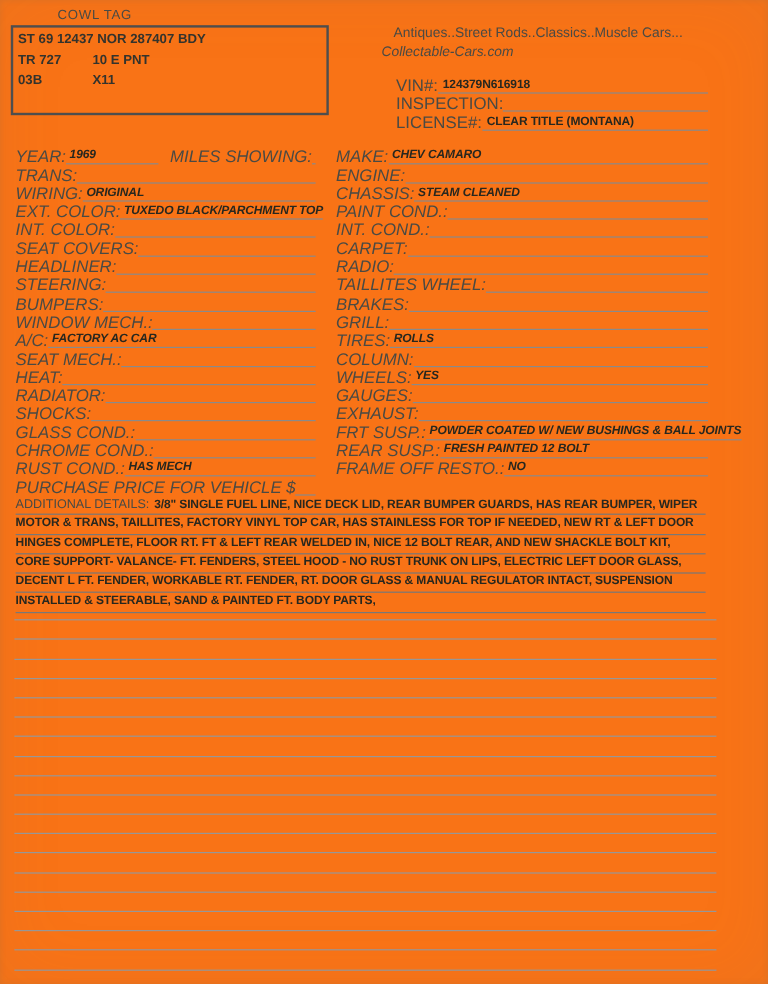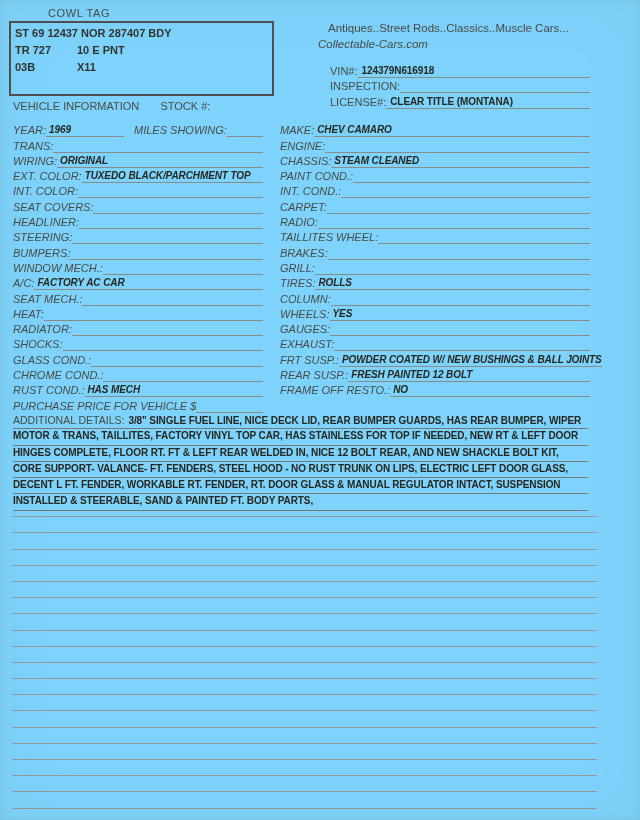--- a/index.html
+++ b/index.html
@@ -1,18 +1,18 @@
 <!DOCTYPE html>
 <html><head>
 <meta charset="utf-8">
 <style>
   html,body{margin:0;padding:0;background:#e8e8e6;}
   .page{
     position:relative;width:640px;height:820px;margin:0 auto;
-    background:#7dd3fc;overflow:hidden;
+    background:#f97316;overflow:hidden;
     font-family:"Liberation Sans",sans-serif;color:#4a4a44;
     box-shadow:inset 0 0 60px rgba(110,110,100,.08), inset 0 0 5px rgba(110,110,100,.18);
   }
   
   .cowl-label{position:absolute;left:48px;top:7px;font-size:11px;letter-spacing:.6px;}
   .cowl-box{position:absolute;left:9px;top:21px;width:265px;height:75px;
     border:2px solid #4e4e4e;box-sizing:border-box;padding:2px 4px;background:transparent;}
   .cowl-row{display:flex;font-weight:bold;font-size:11px;color:#33332d;line-height:17px;}
   .cowl-row .c1{width:62px;}
   .vi-row{position:absolute;left:13px;top:100px;font-size:11px;white-space:nowrap;}
@@ -24,21 +24,21 @@
   .id-row{display:flex;align-items:flex-end;height:15.5px;}
   .id-row .lbl{white-space:nowrap;line-height:13px;}
   .id-row .val{flex:1;border-bottom:1px solid #8a8a8a;font-weight:bold;color:#27271f;
     padding-left:4px;white-space:nowrap;line-height:13px;}
   
   .form-rows{position:absolute;left:13px;top:122px;width:577px;font-style:italic;}
   .form-row{display:flex;height:15.3px;align-items:flex-end;}
   .cell{display:flex;align-items:flex-end;}
   .cell-l{width:250px;}
   .cell-r{width:310px;margin-left:17px;}
-  .lbl{font-size:11px;white-space:nowrap;line-height:13px;text-align:center;}
+  .lbl{font-size:14px;white-space:nowrap;line-height:13px;text-align:center;}
   .lbl.gap{margin-left:10px;margin-top:36px;}
   .val{font-weight:bold;font-size:10px;letter-spacing:-.1px;color:#27271f;
     border-bottom:1px solid #8a8a8a;padding-left:3px;white-space:nowrap;line-height:13px;}
   .val.grow{flex:1;}
   
   .details{position:absolute;left:13px;top:413px;width:575px;}
   .det-line{border-bottom:1px solid #787878;height:15.3px;line-height:14px;
     font-size:10px;font-weight:bold;color:#27271f;letter-spacing:-.1px;white-space:nowrap;}
   .det-line .det-lbl{font-weight:normal;font-size:10.5px;color:#4a4a44;letter-spacing:0;margin-right:4px;}
   
@@ -59,24 +59,20 @@
     <div class="cowl-row">
       <span class="c1">TR 727</span>
       <span>10 E PNT</span>
     </div>
     <div class="cowl-row">
       <span class="c1">03B</span>
       <span>X11</span>
     </div>
   </div>
 
-  <div class="vi-row">
-    <span>VEHICLE INFORMATION</span>
-    <span class="stock">STOCK #:</span>
-  </div>
 
   <div class="tagline">Antiques..Street Rods..Classics..Muscle Cars...</div>
   <div class="website">Collectable-Cars.com</div>
 
   <div class="id-fields">
     <div class="id-row">
       <span class="lbl">VIN#:</span>
       <span class="val">124379N616918</span>
     </div>
     <div class="id-row">

